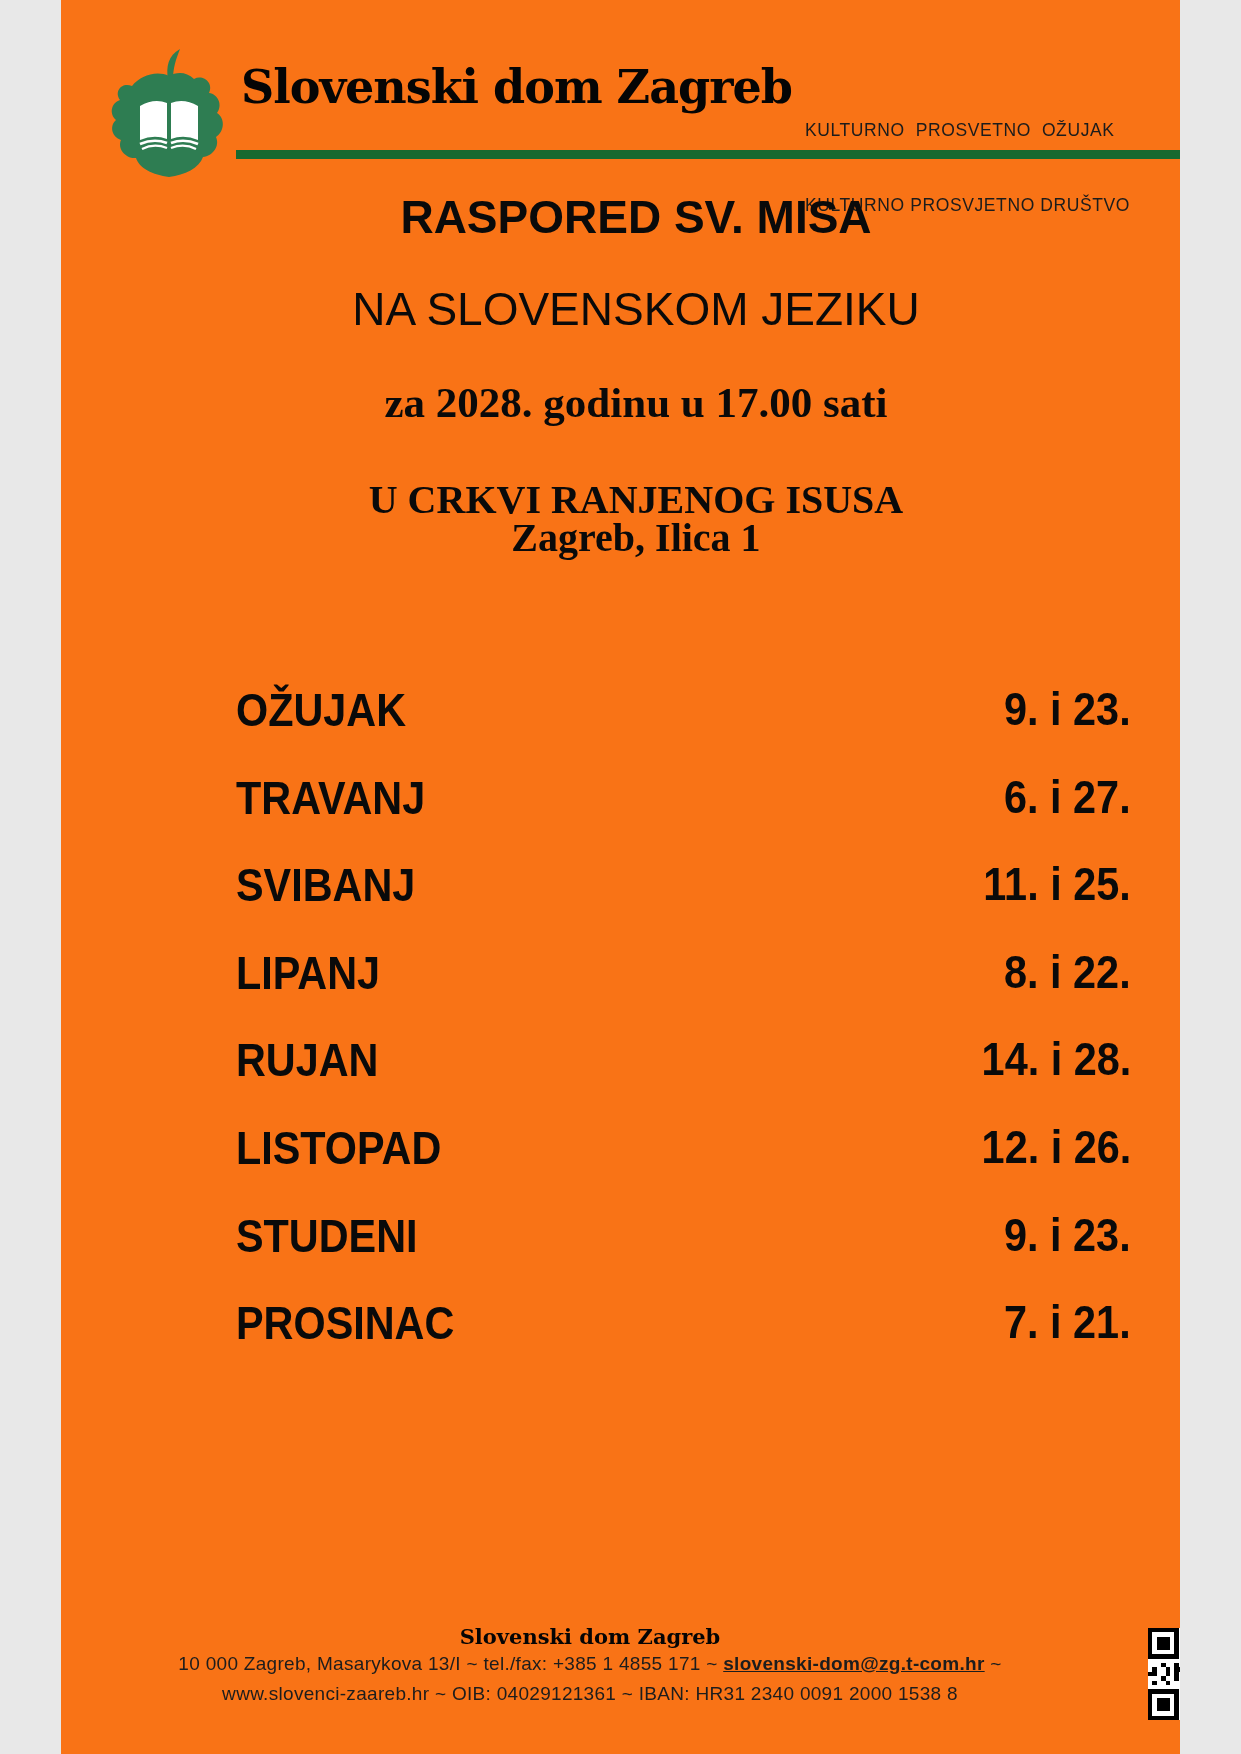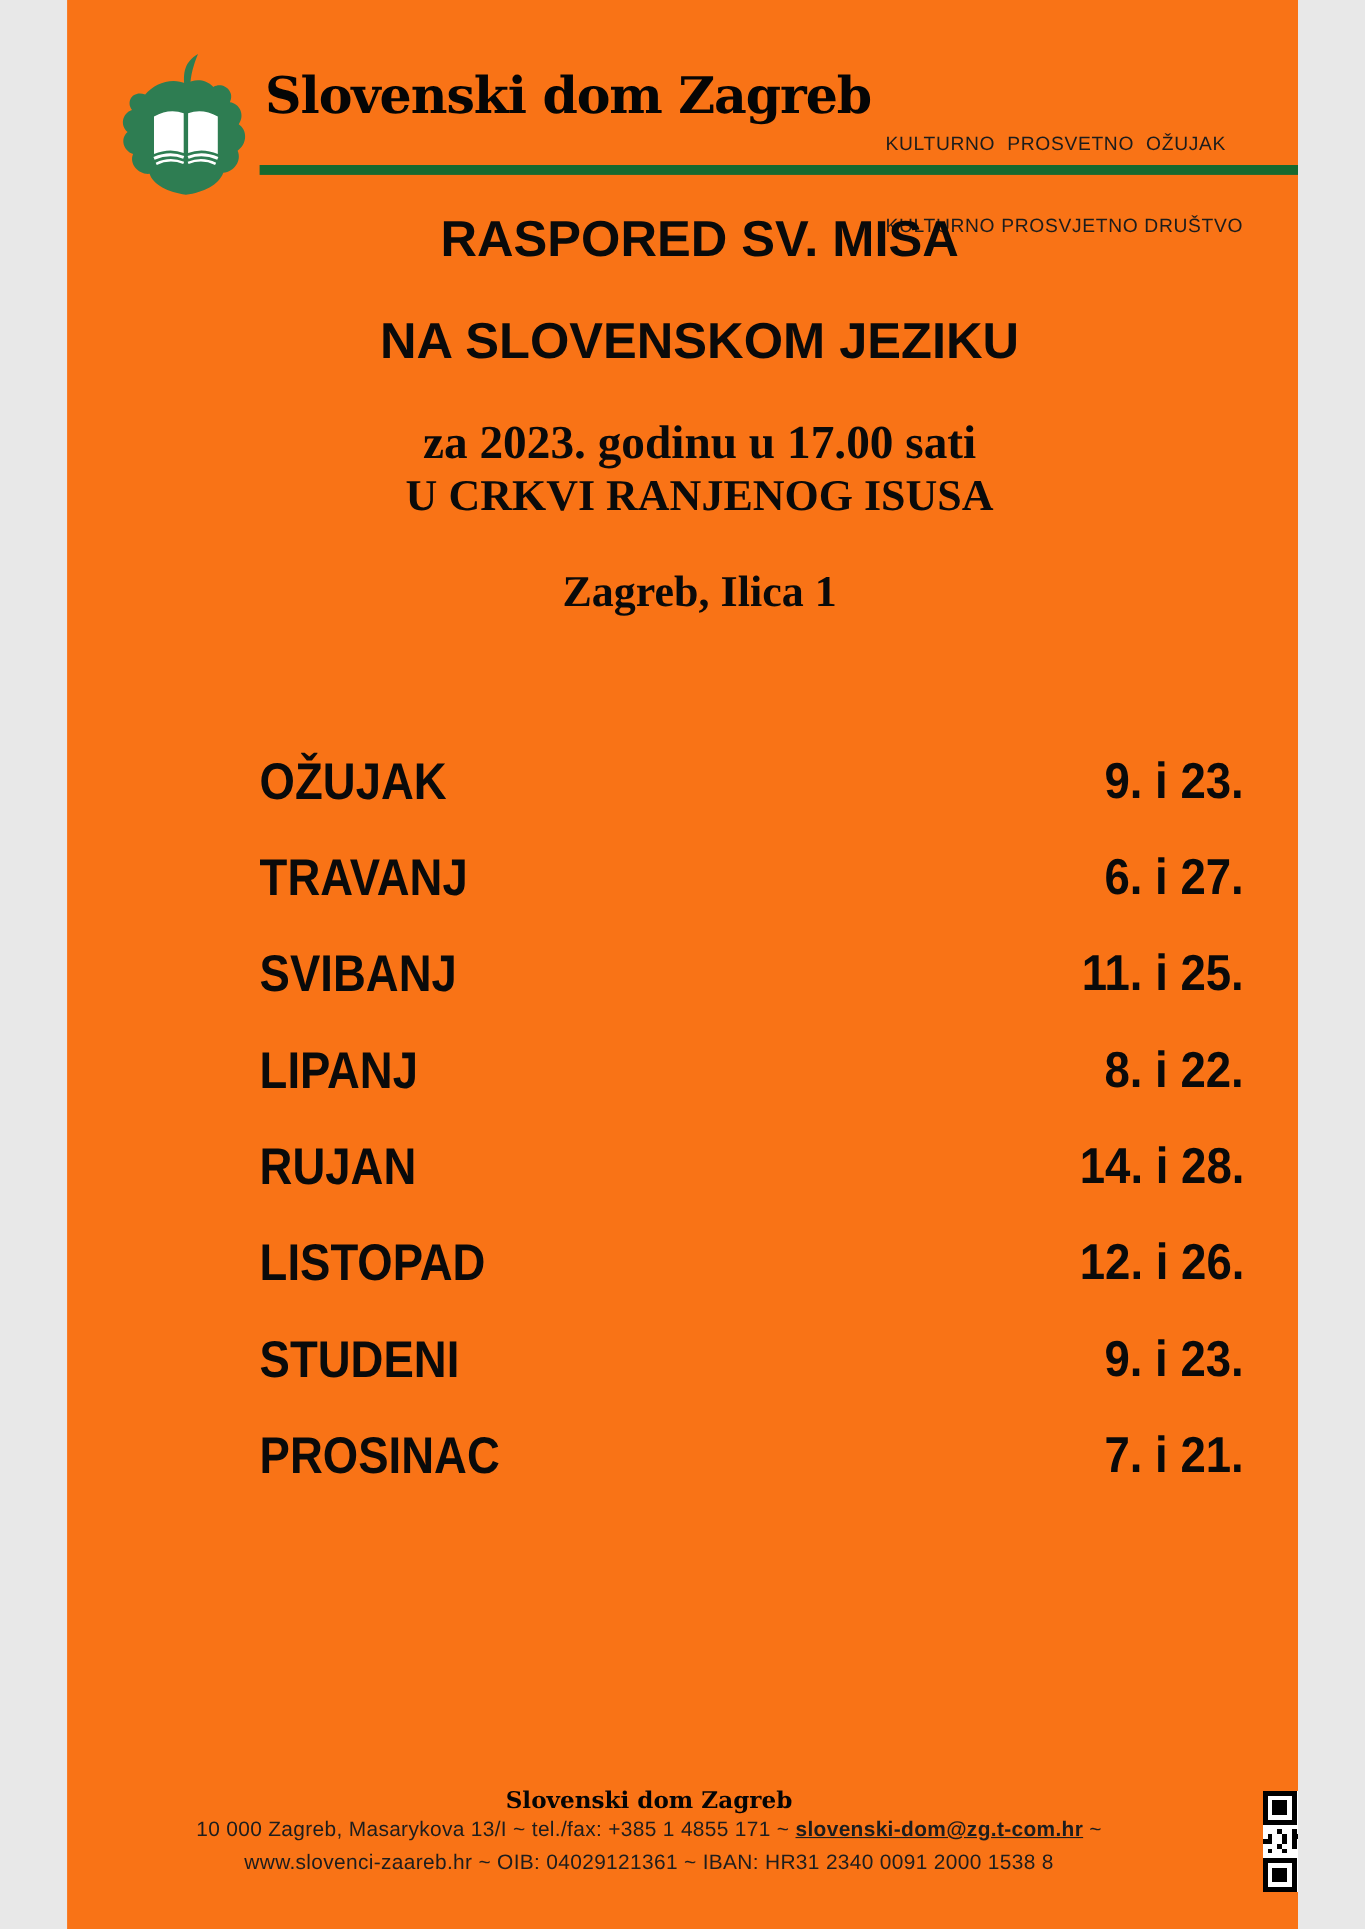--- a/index.html
+++ b/index.html
@@ -24,23 +24,23 @@
     position:absolute;left:744px;top:68px;width:460px;
     font-family:"Liberation Sans",sans-serif;
     font-size:17.5px;line-height:25px;letter-spacing:0.6px;
     color:#1c1c1c;font-weight:400;white-space:pre;
   }
   .rule{position:absolute;left:175px;top:150px;width:1016px;height:9px;}
   
   .title-block{position:absolute;left:175px;top:0;width:800px;text-align:center;}
   .t-line{position:absolute;left:0;width:800px;text-align:center;white-space:nowrap;}
   .t1{top:190px;font-size:46px;font-weight:bold;letter-spacing:0px;}
-  .t2{top:282px;font-size:46px;font-weight:bold;}
+  .t2{top:282px;font-size:46px;font-weight:normal;}
   .t3{top:378px;font-family:"Liberation Serif",serif;font-weight:bold;font-size:43px;}
-  .t4{top:427px;font-family:"Liberation Serif",serif;font-weight:bold;font-size:40px;}
+  .t4{top:476px;font-family:"Liberation Serif",serif;font-weight:bold;font-size:40px;}
   .t5{top:514px;font-family:"Liberation Serif",serif;font-weight:bold;font-size:40px;}
   
   .schedule{position:absolute;left:175px;top:682px;width:895px;}
   .sched-row{
     display:flex;justify-content:space-between;align-items:flex-start;
     height:87.6px;
   }
   .month-label{
     font-size:47px;font-weight:bold;white-space:nowrap;
     transform:scaleX(0.88);transform-origin:0 50%;
@@ -104,21 +104,21 @@
   <div class="org-name">Slovenski dom Zagreb</div>
   <div class="society">
     <div>KULTURNO  PROSVETNO  OŽUJAK</div>
     <div>KULTURNO PROSVJETNO DRUŠTVO</div>
   </div>
   <div class="rule" style="background: rgb(23, 105, 47);"></div>
 
   <div class="title-block">
     <div class="t-line t1">RASPORED SV. MISA</div>
     <div class="t-line t2">NA SLOVENSKOM JEZIKU</div>
-    <div class="t-line t3">za 2023. godinu u 17.00 sati</div>
+    <div class="t-line t3">za 2028. godinu u 17.00 sati</div>
     <div class="t-line t4">U CRKVI RANJENOG ISUSA</div>
     <div class="t-line t5">Zagreb, Ilica 1</div>
   </div>
 
   <div class="schedule">
     <div class="sched-row">
       <span class="month-label">OŽUJAK</span>
       <span class="month-dates">9. i 23.</span>
     </div>
     <div class="sched-row">

